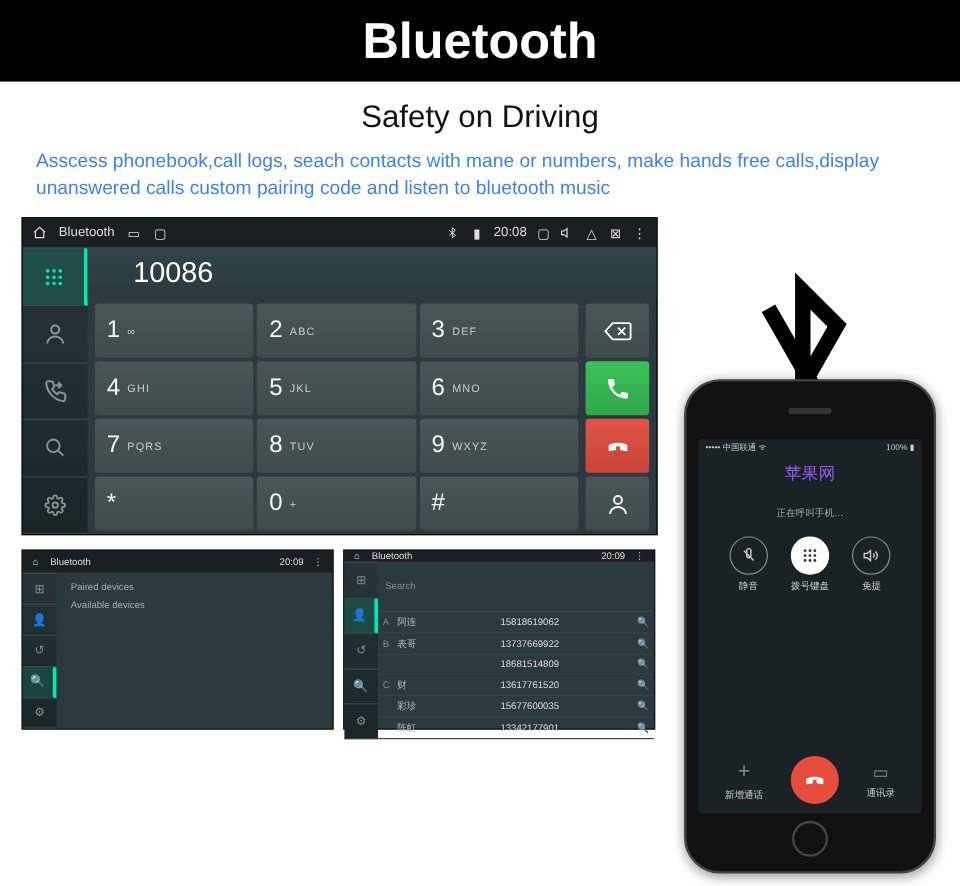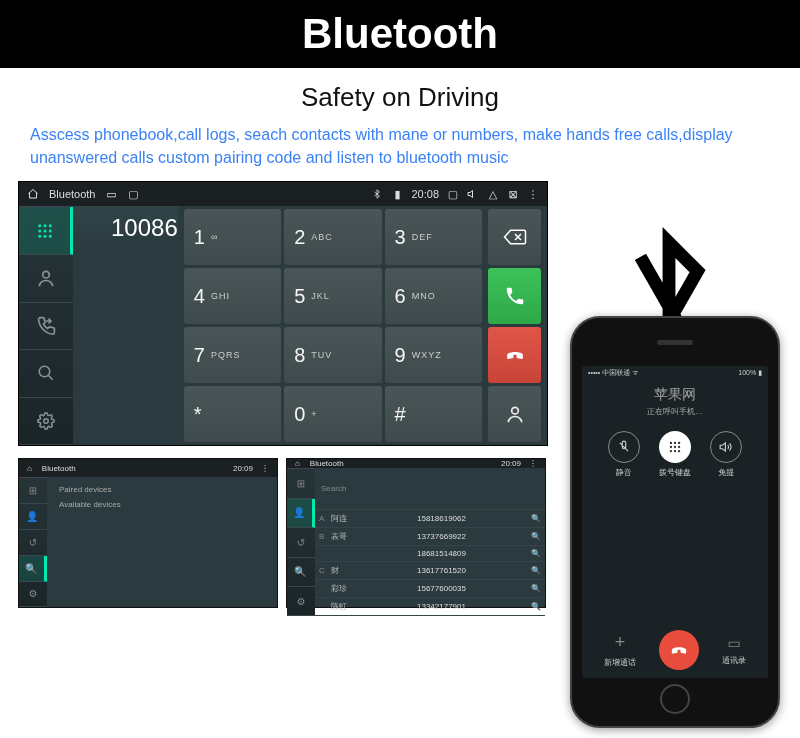--- a/index.html
+++ b/index.html
@@ -11,21 +11,21 @@
   .main-row { display: flex; gap: 8px; padding: 0 18px; }
   .dialer-panel { width: 530px; height: 265px; background: #2a3a3e; border: 1px solid #000; position: relative; display: flex; flex-direction: column; }
   .statusbar { height: 24px; background: #1a1f22; display: flex; align-items: center; color: #ddd; font-size: 11px; padding: 0 8px; gap: 8px; }
   .statusbar .sb-left { display: flex; align-items: center; gap: 10px; }
   .statusbar .sb-right { display: flex; align-items: center; gap: 8px; margin-left: auto; }
   .sb-icon { width: 12px; height: 12px; display: inline-flex; align-items: center; justify-content: center; }
   .dialer-body { flex: 1; display: flex; }
   .sidebar { width: 54px; background: linear-gradient(#263438,#1a2528); display: flex; flex-direction: column; border-top: 1px solid #445; }
   .sidebar .side-item { flex: 1; display: flex; align-items: center; justify-content: center; border-bottom: 1px solid #3a474a; color: #888; }
   .sidebar .side-item.active { background: rgba(0,233,176,0.15); border-right: 3px solid #00e9b0; color: #00e9b0; }
-  .display-area { flex: 1; display: flex; flex-direction: row; }
+  .display-area { flex: 1; display: flex; flex-direction: column; }
   .number-display { height: 44px; background: linear-gradient(#304448,#2a3a3e); color: #fff; font-size: 24px; display: flex; align-items: center; padding-left: 38px; }
   .keypad-wrap { flex: 1; display: flex; }
   .keypad { flex: 1; display: grid; grid-template-columns: repeat(3,1fr); grid-template-rows: repeat(4,1fr); gap: 3px; padding: 3px 3px 3px 6px; }
   .key { background: linear-gradient(#4a5558,#3f4a4d); border-radius: 3px; display: flex; align-items: center; justify-content: flex-start; padding: 0 10px; color: #f5f5f5; position: relative; }
   .key .num { font-size: 20px; font-weight: 300; }
   .key .letters { font-size: 9px; color: #ccc; margin-left: 6px; letter-spacing: 1px; }
   .action-col { width: 62px; display: flex; flex-direction: column; padding: 3px 6px 3px 3px; gap: 3px; }
   .action-col .act { background: linear-gradient(#4a5558,#3f4a4d); border-radius: 3px; flex: 1; display: flex; align-items: center; justify-content: center; color: #fff; }
   .action-col .act.call-btn { background: linear-gradient(#3cc258,#2fa84a); }
   .action-col .act.hangup-btn { background: linear-gradient(#e05548,#c84438); }
@@ -45,22 +45,22 @@
   .thumb-contact-row .c-num { flex: 1; color: #ddd; margin-left: 44px; }
   .thumb-contact-row .c-icon { color: #888; }
   
   .phone-wrap { position: absolute; right: 20px; top: 316px; width: 210px; }
   .phone { width: 210px; height: 412px; background: #111; border-radius: 30px; border: 2px solid #444; padding: 48px 10px 48px; position: relative; box-shadow: 0 2px 10px rgba(0,0,0,0.4); }
   .phone .speaker { position: absolute; top: 22px; left: 50%; transform: translateX(-50%); width: 36px; height: 5px; background: #333; border-radius: 3px; }
   .phone .home-btn { position: absolute; bottom: 12px; left: 50%; transform: translateX(-50%); width: 30px; height: 30px; border: 2px solid #444; border-radius: 50%; }
   .phone-screen { width: 100%; height: 100%; background: #1a2226; border-radius: 3px; display: flex; flex-direction: column; color: #ccc; font-size: 9px; }
   .phone-screen .ps-status { height: 14px; display: flex; justify-content: space-between; padding: 0 6px; align-items: center; font-size: 7px; }
   .phone-screen .ps-header { text-align: center; padding: 6px 0 2px; }
-  .phone-screen .ps-name { font-size: 14px; color: #a3a3a3; }
-  .phone-screen .ps-sub { font-size: 8px; color: #aaa; margin-top: 2px; }
+  .phone-screen .ps-name { font-size: 14px; color: #8b5cf6; }
+  .phone-screen .ps-sub { font-size: 8px; color: #aaa; margin-top: 18px; }
   .phone-screen .ps-row { display: flex; justify-content: space-around; padding: 12px 16px 8px; }
   .ps-iconbtn { display: flex; flex-direction: column; align-items: center; gap: 4px; font-size: 8px; color: #ccc; }
   .ps-circle { width: 32px; height: 32px; border-radius: 50%; border: 1px solid #888; display: flex; align-items: center; justify-content: center; }
   .ps-circle.solid { background: #fff; color: #333; border: none; }
   .phone-screen .ps-bottom { display: flex; justify-content: space-between; align-items: center; padding: 0 22px 8px; margin-top: auto; }
   .ps-endcall { width: 40px; height: 40px; border-radius: 50%; background: #e74c3c; display: flex; align-items: center; justify-content: center; }
   svg { display: block; }
 </style>
 </head>
 <body>

